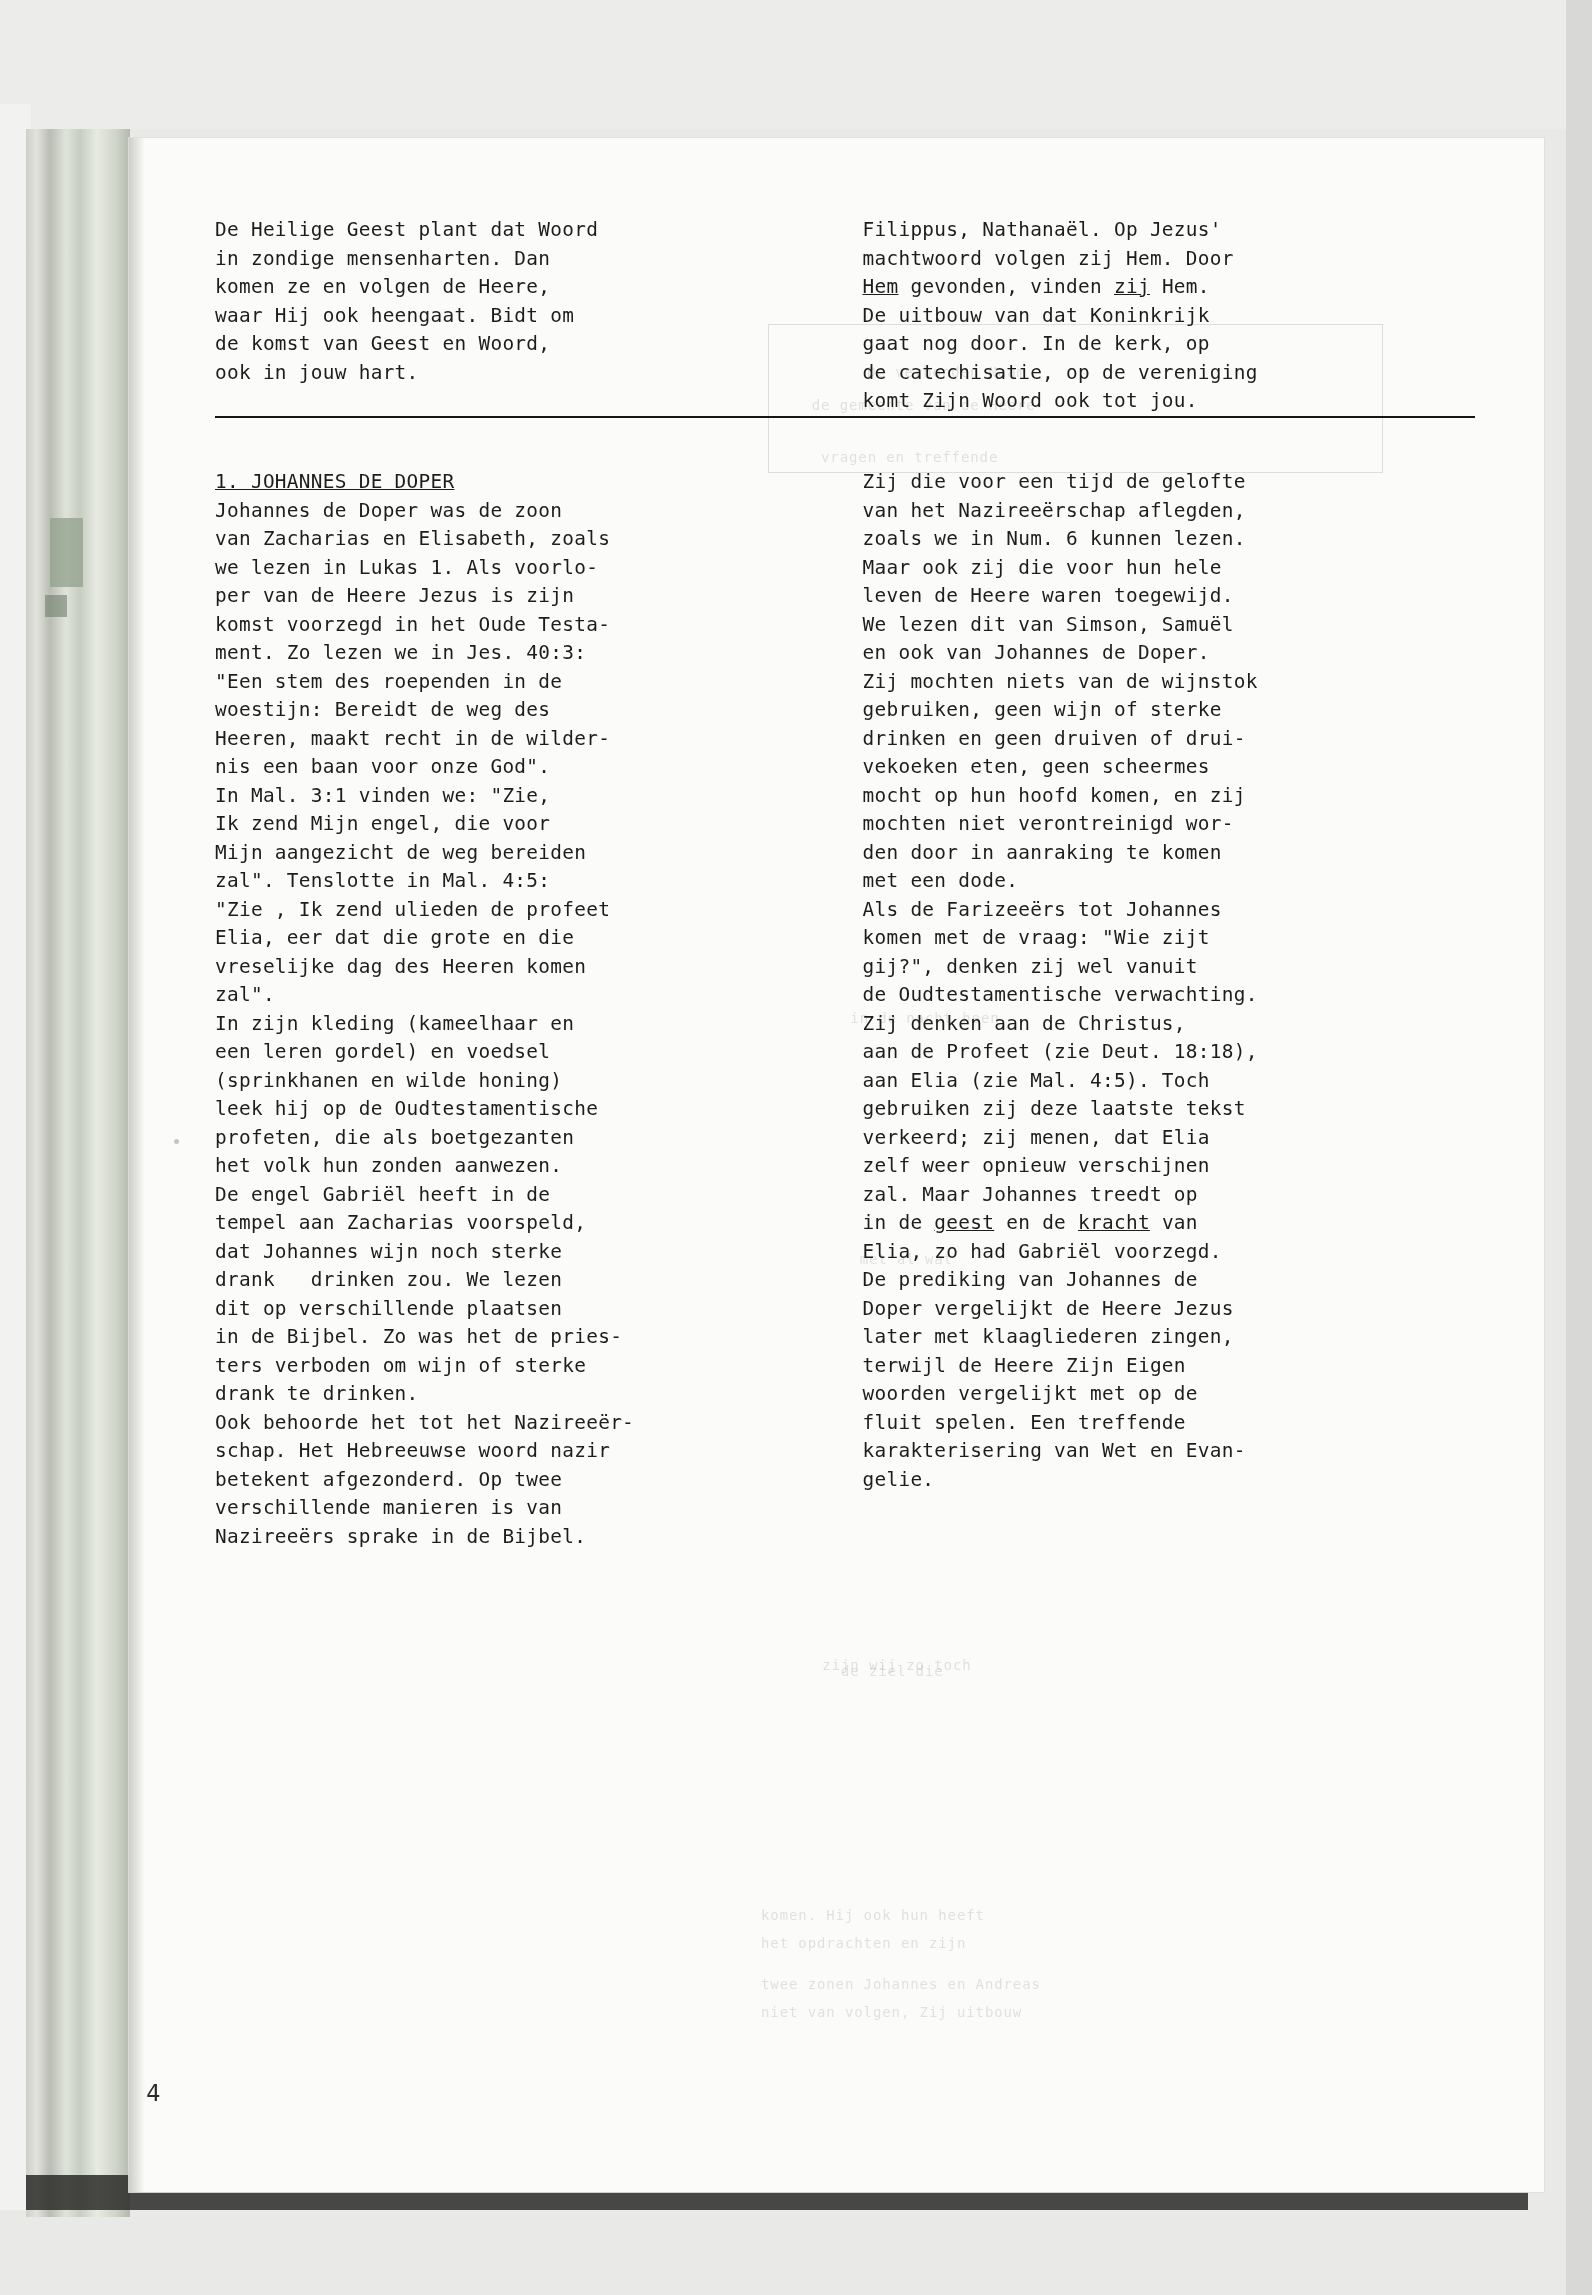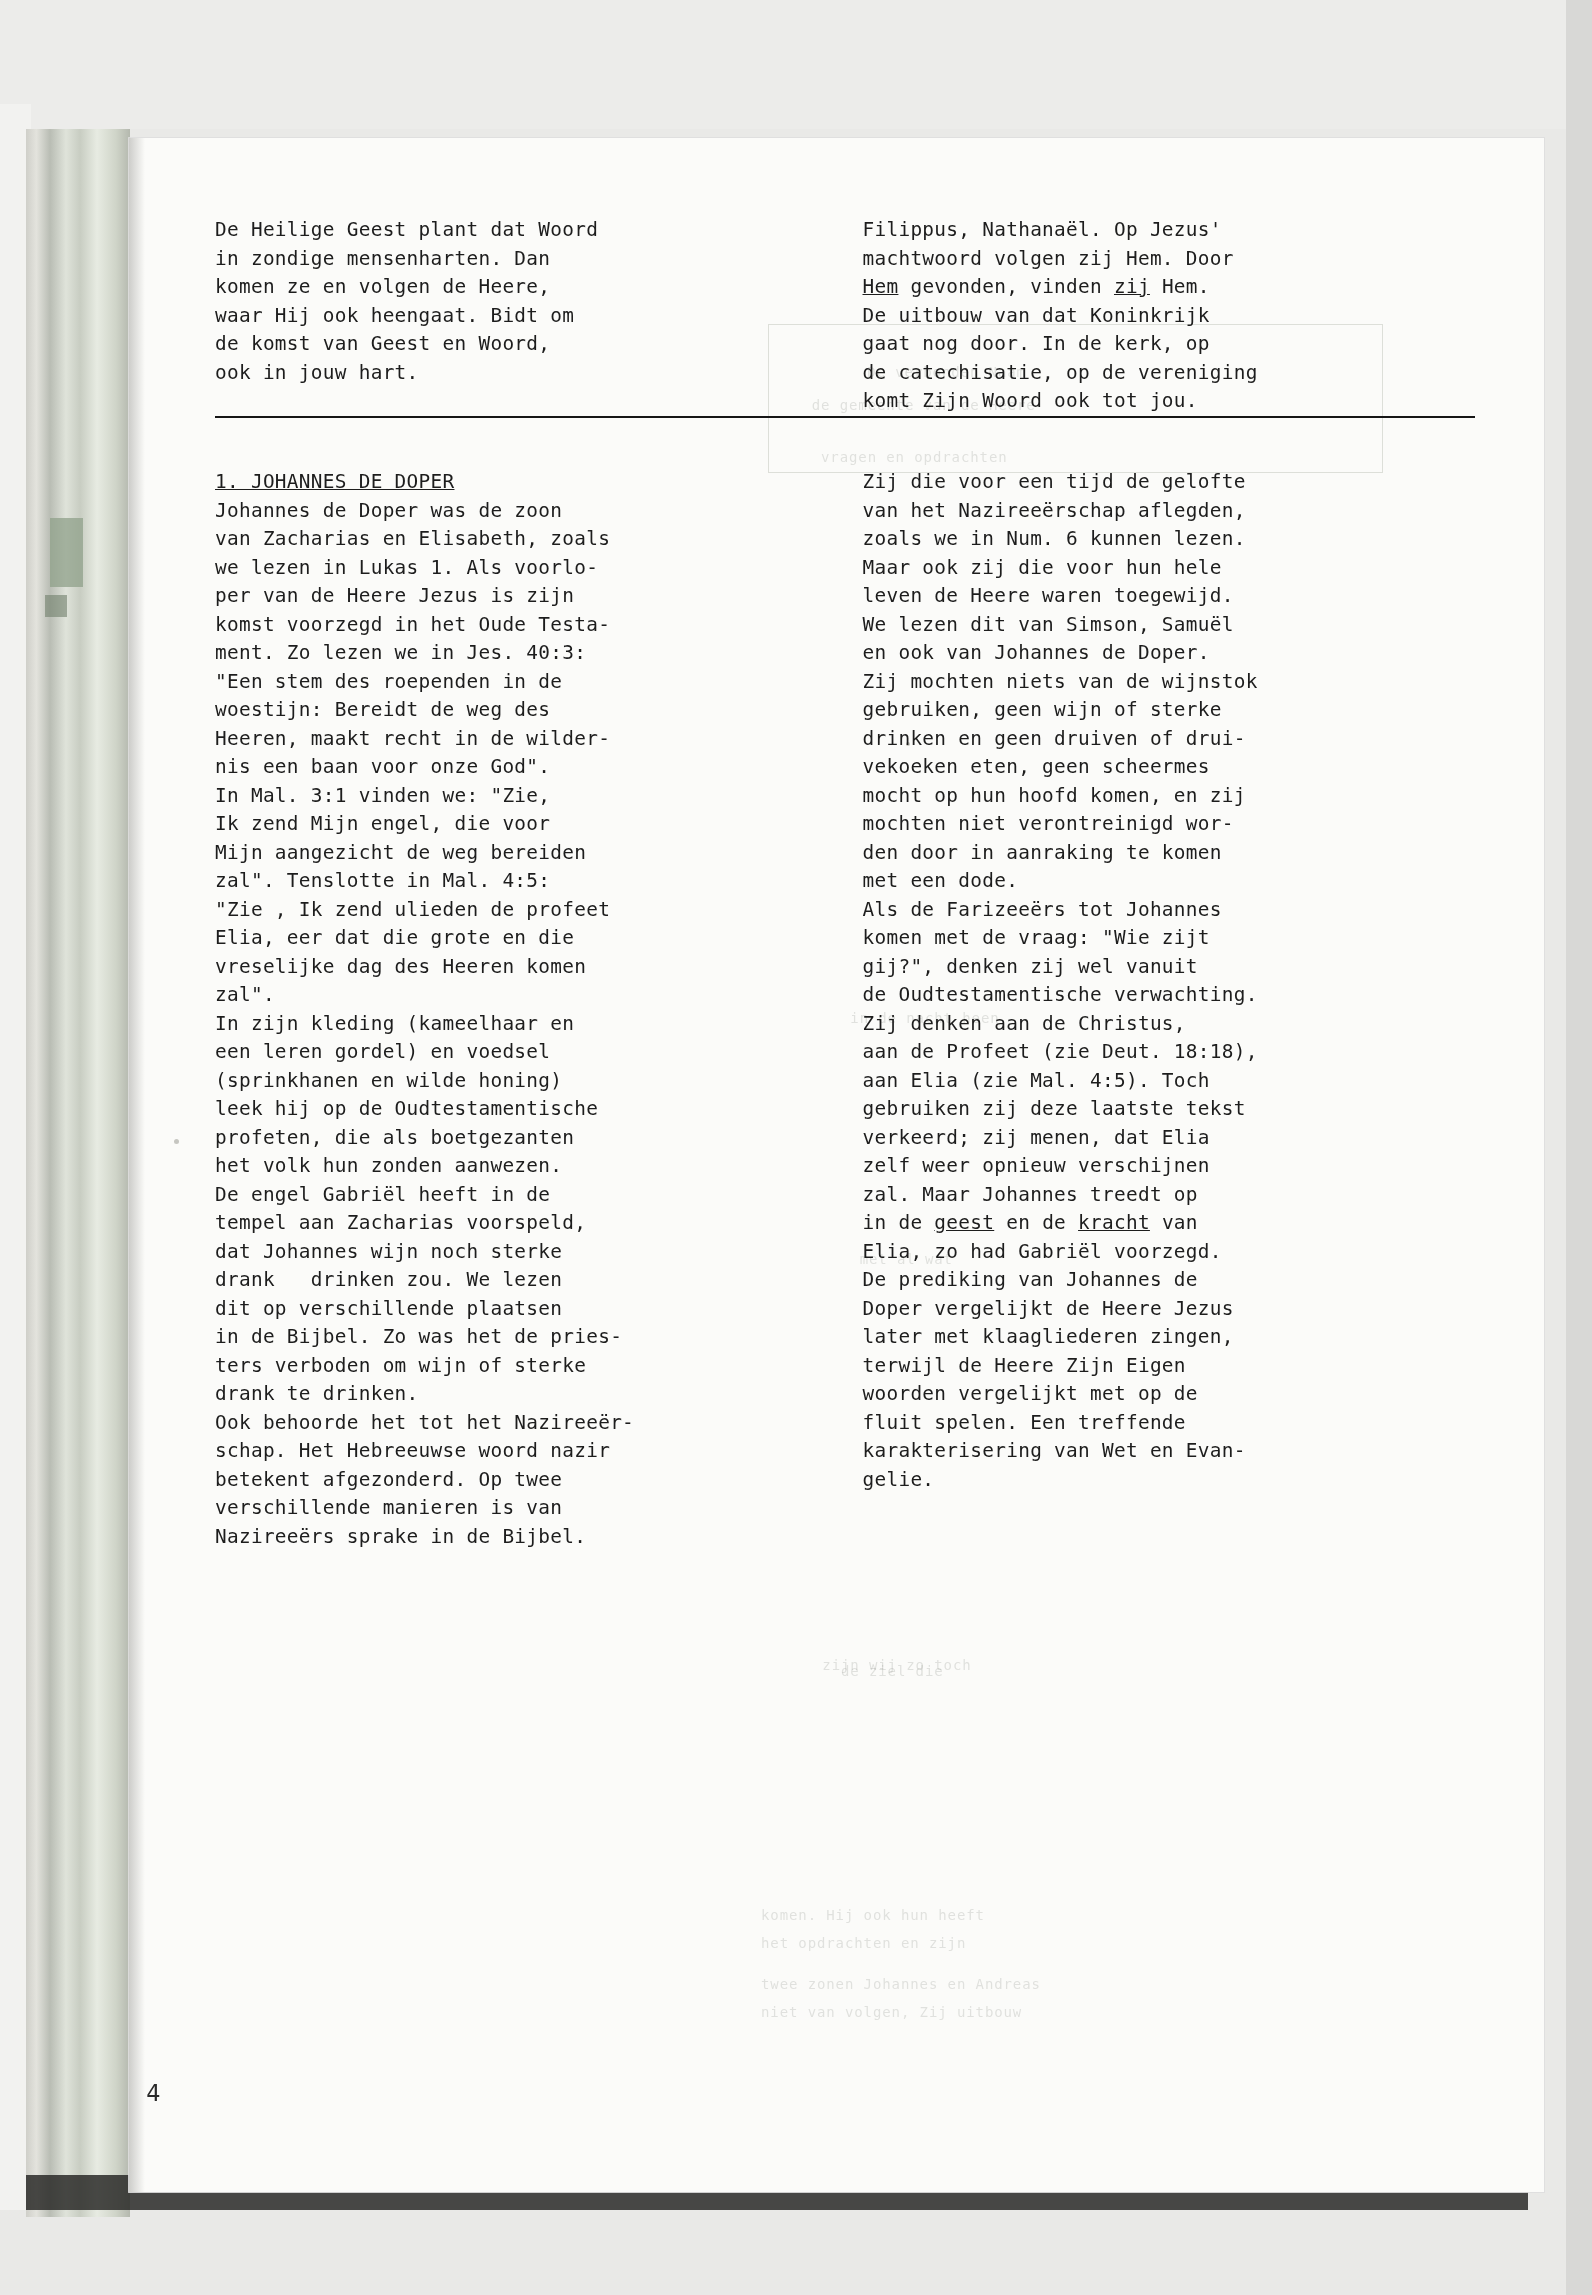--- a/index.html
+++ b/index.html
@@ -185,21 +185,21 @@
   <div class="binding-strip2"></div>
   <div class="binding-dark-bottom"></div>
 
   <div class="paper">
     <div class="paper-inner-shadow"></div>
 
     <div class="ghost-box" style="left:639px; top:186px; width:613px; height:147px;"></div>
     <div class="ghost" style="left:664px; top:198px;">                                  </div>
     <div class="ghost" style="left:673px; top:226px;">       De verbonden Naam</div>
     <div class="ghost" style="left:664px; top:259px;">  de gemeente van de Heere</div>
-    <div class="ghost" style="left:664px; top:311px;">   vragen en opdrachten</div>
+    <div class="ghost" style="left:664px; top:311px;">   vragen en treffende</div>
     <div class="ghost" style="left:656px; top:872px;">       in de nacht heen</div>
     <div class="ghost" style="left:656px; top:1113px;">        met al wat</div>
     <div class="ghost" style="left:656px; top:1525px;">      de ziel die</div>
     <div class="ghost" style="left:656px; top:1519px;">    zijn wij zo toch</div>
     <div class="ghost" style="left:604px; top:1769px;">   komen. Hij ook hun heeft</div>
     <div class="ghost" style="left:604px; top:1797px;">   het opdrachten en zijn</div>
     <div class="ghost" style="left:604px; top:1838px;">   twee zonen Johannes en Andreas</div>
     <div class="ghost" style="left:604px; top:1866px;">   niet van volgen, Zij uitbouw</div>
     <div class="ghost" style="left:129px; top:1924px;">                      </div>
 

